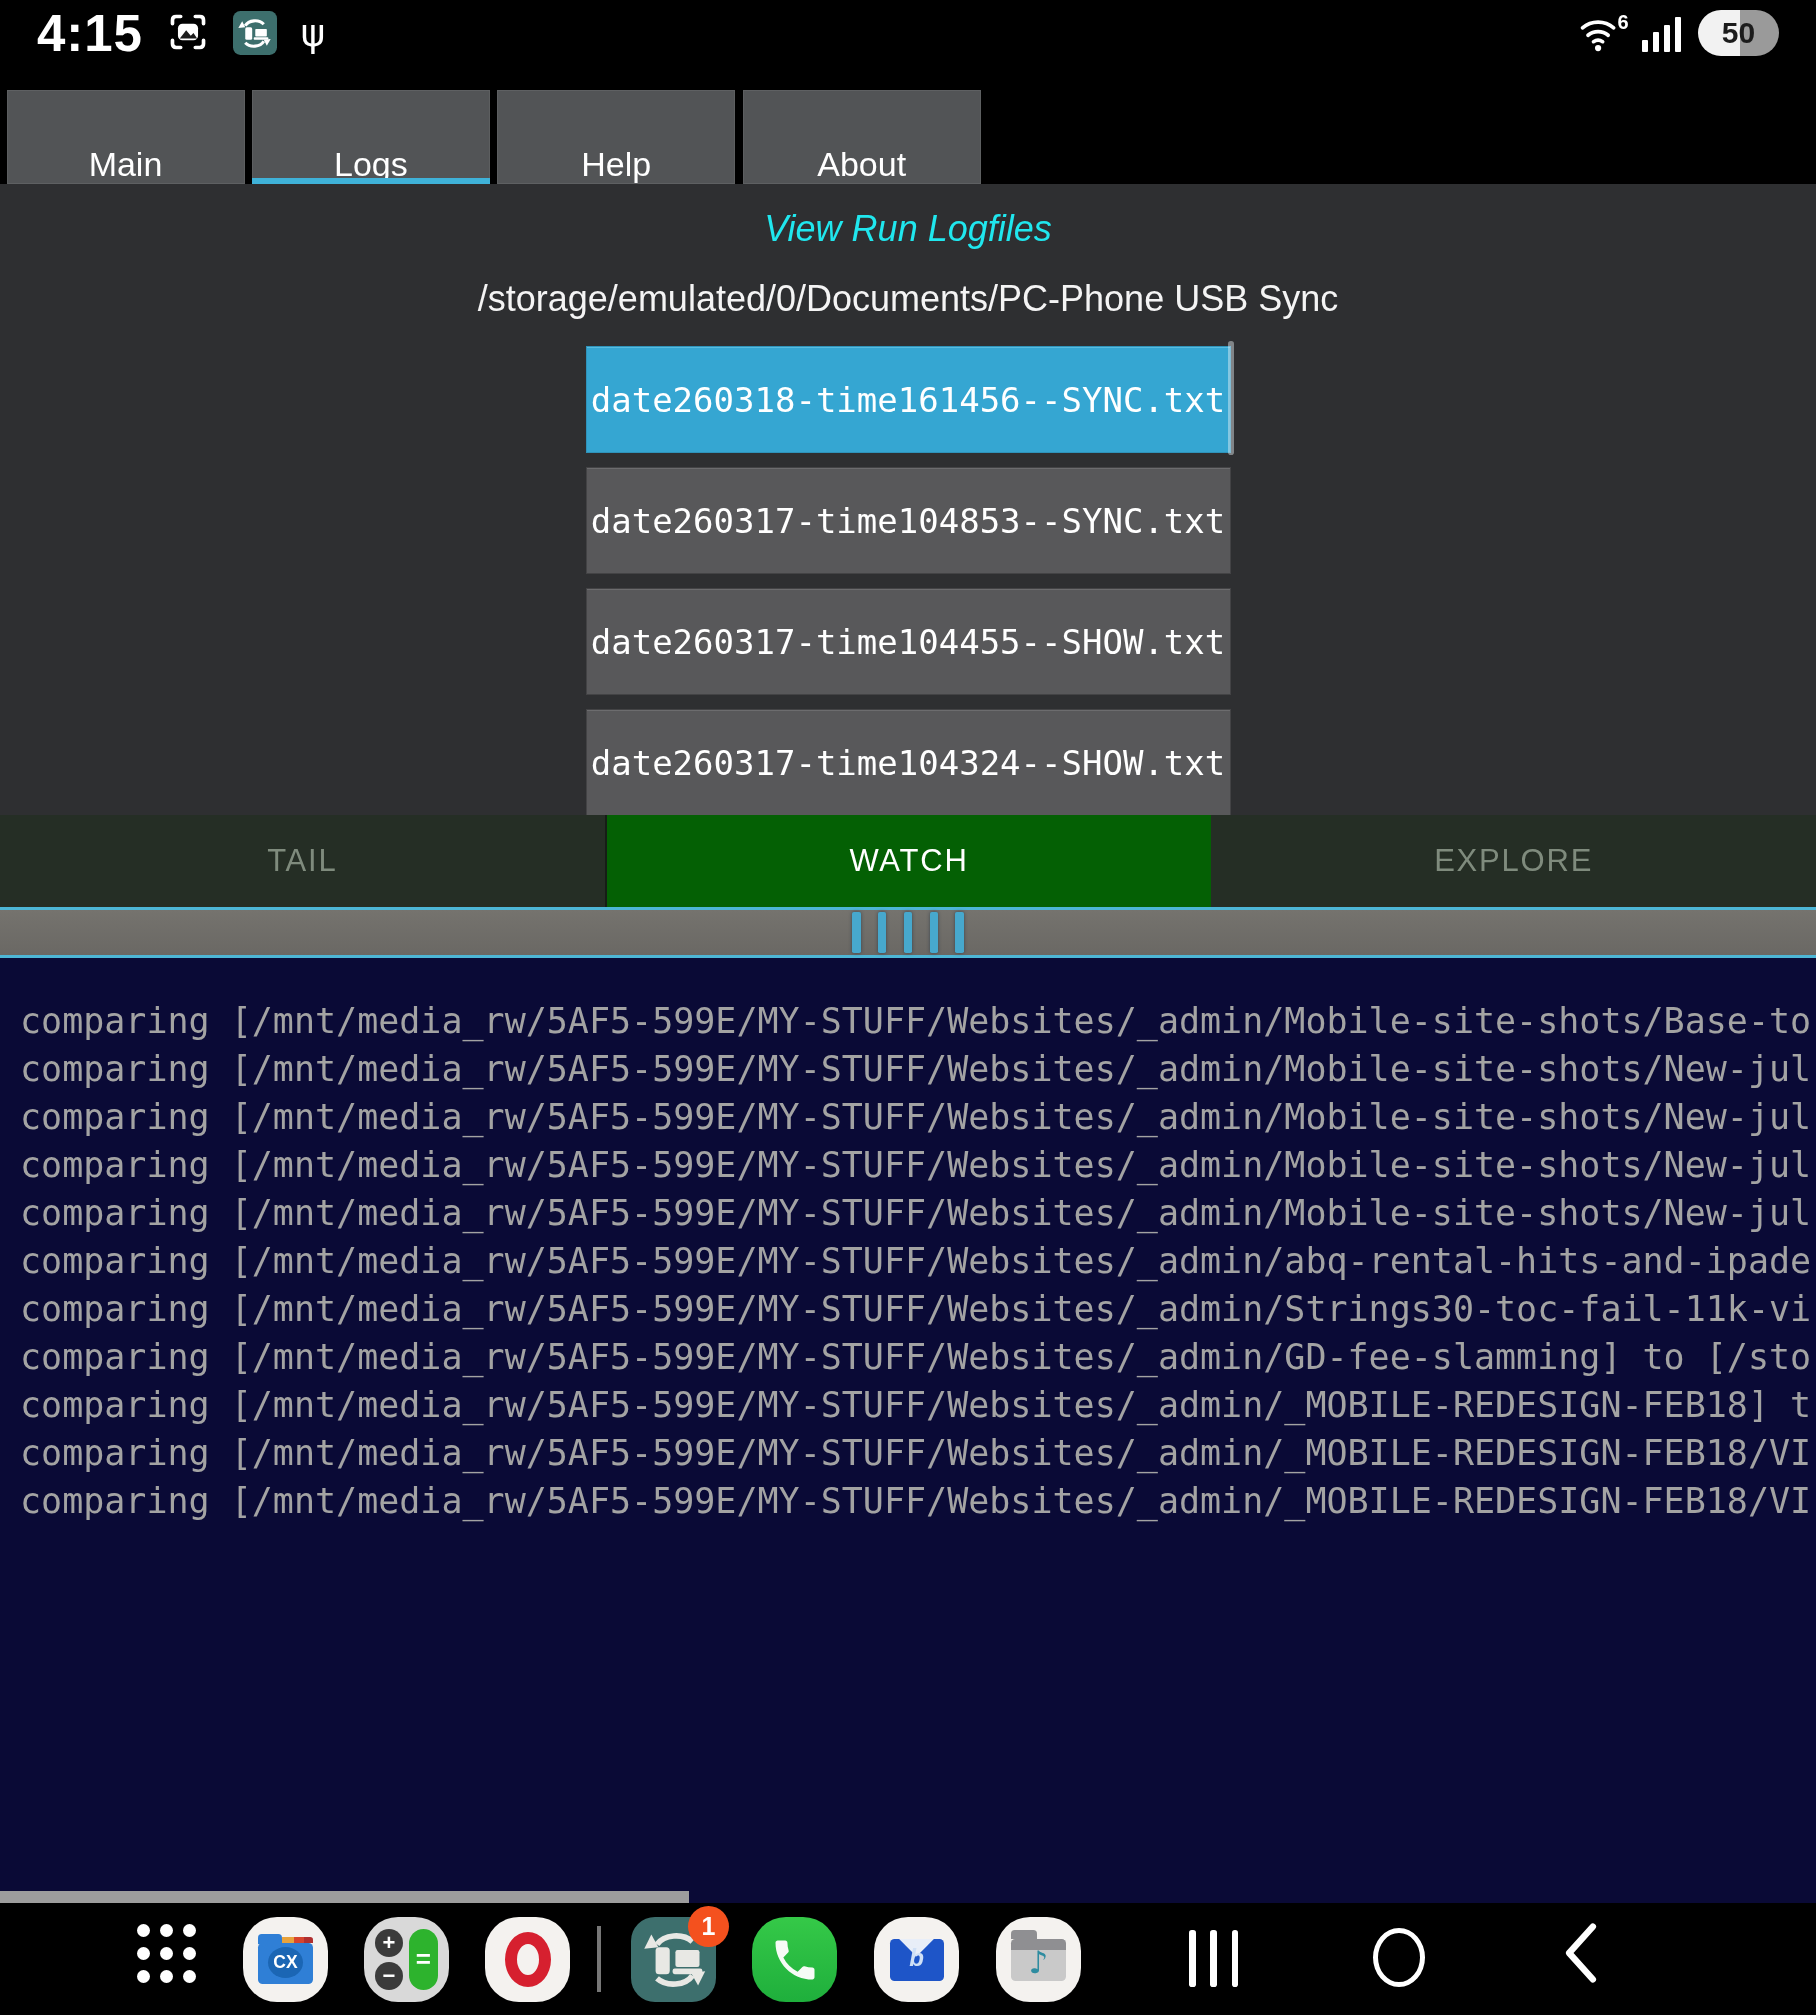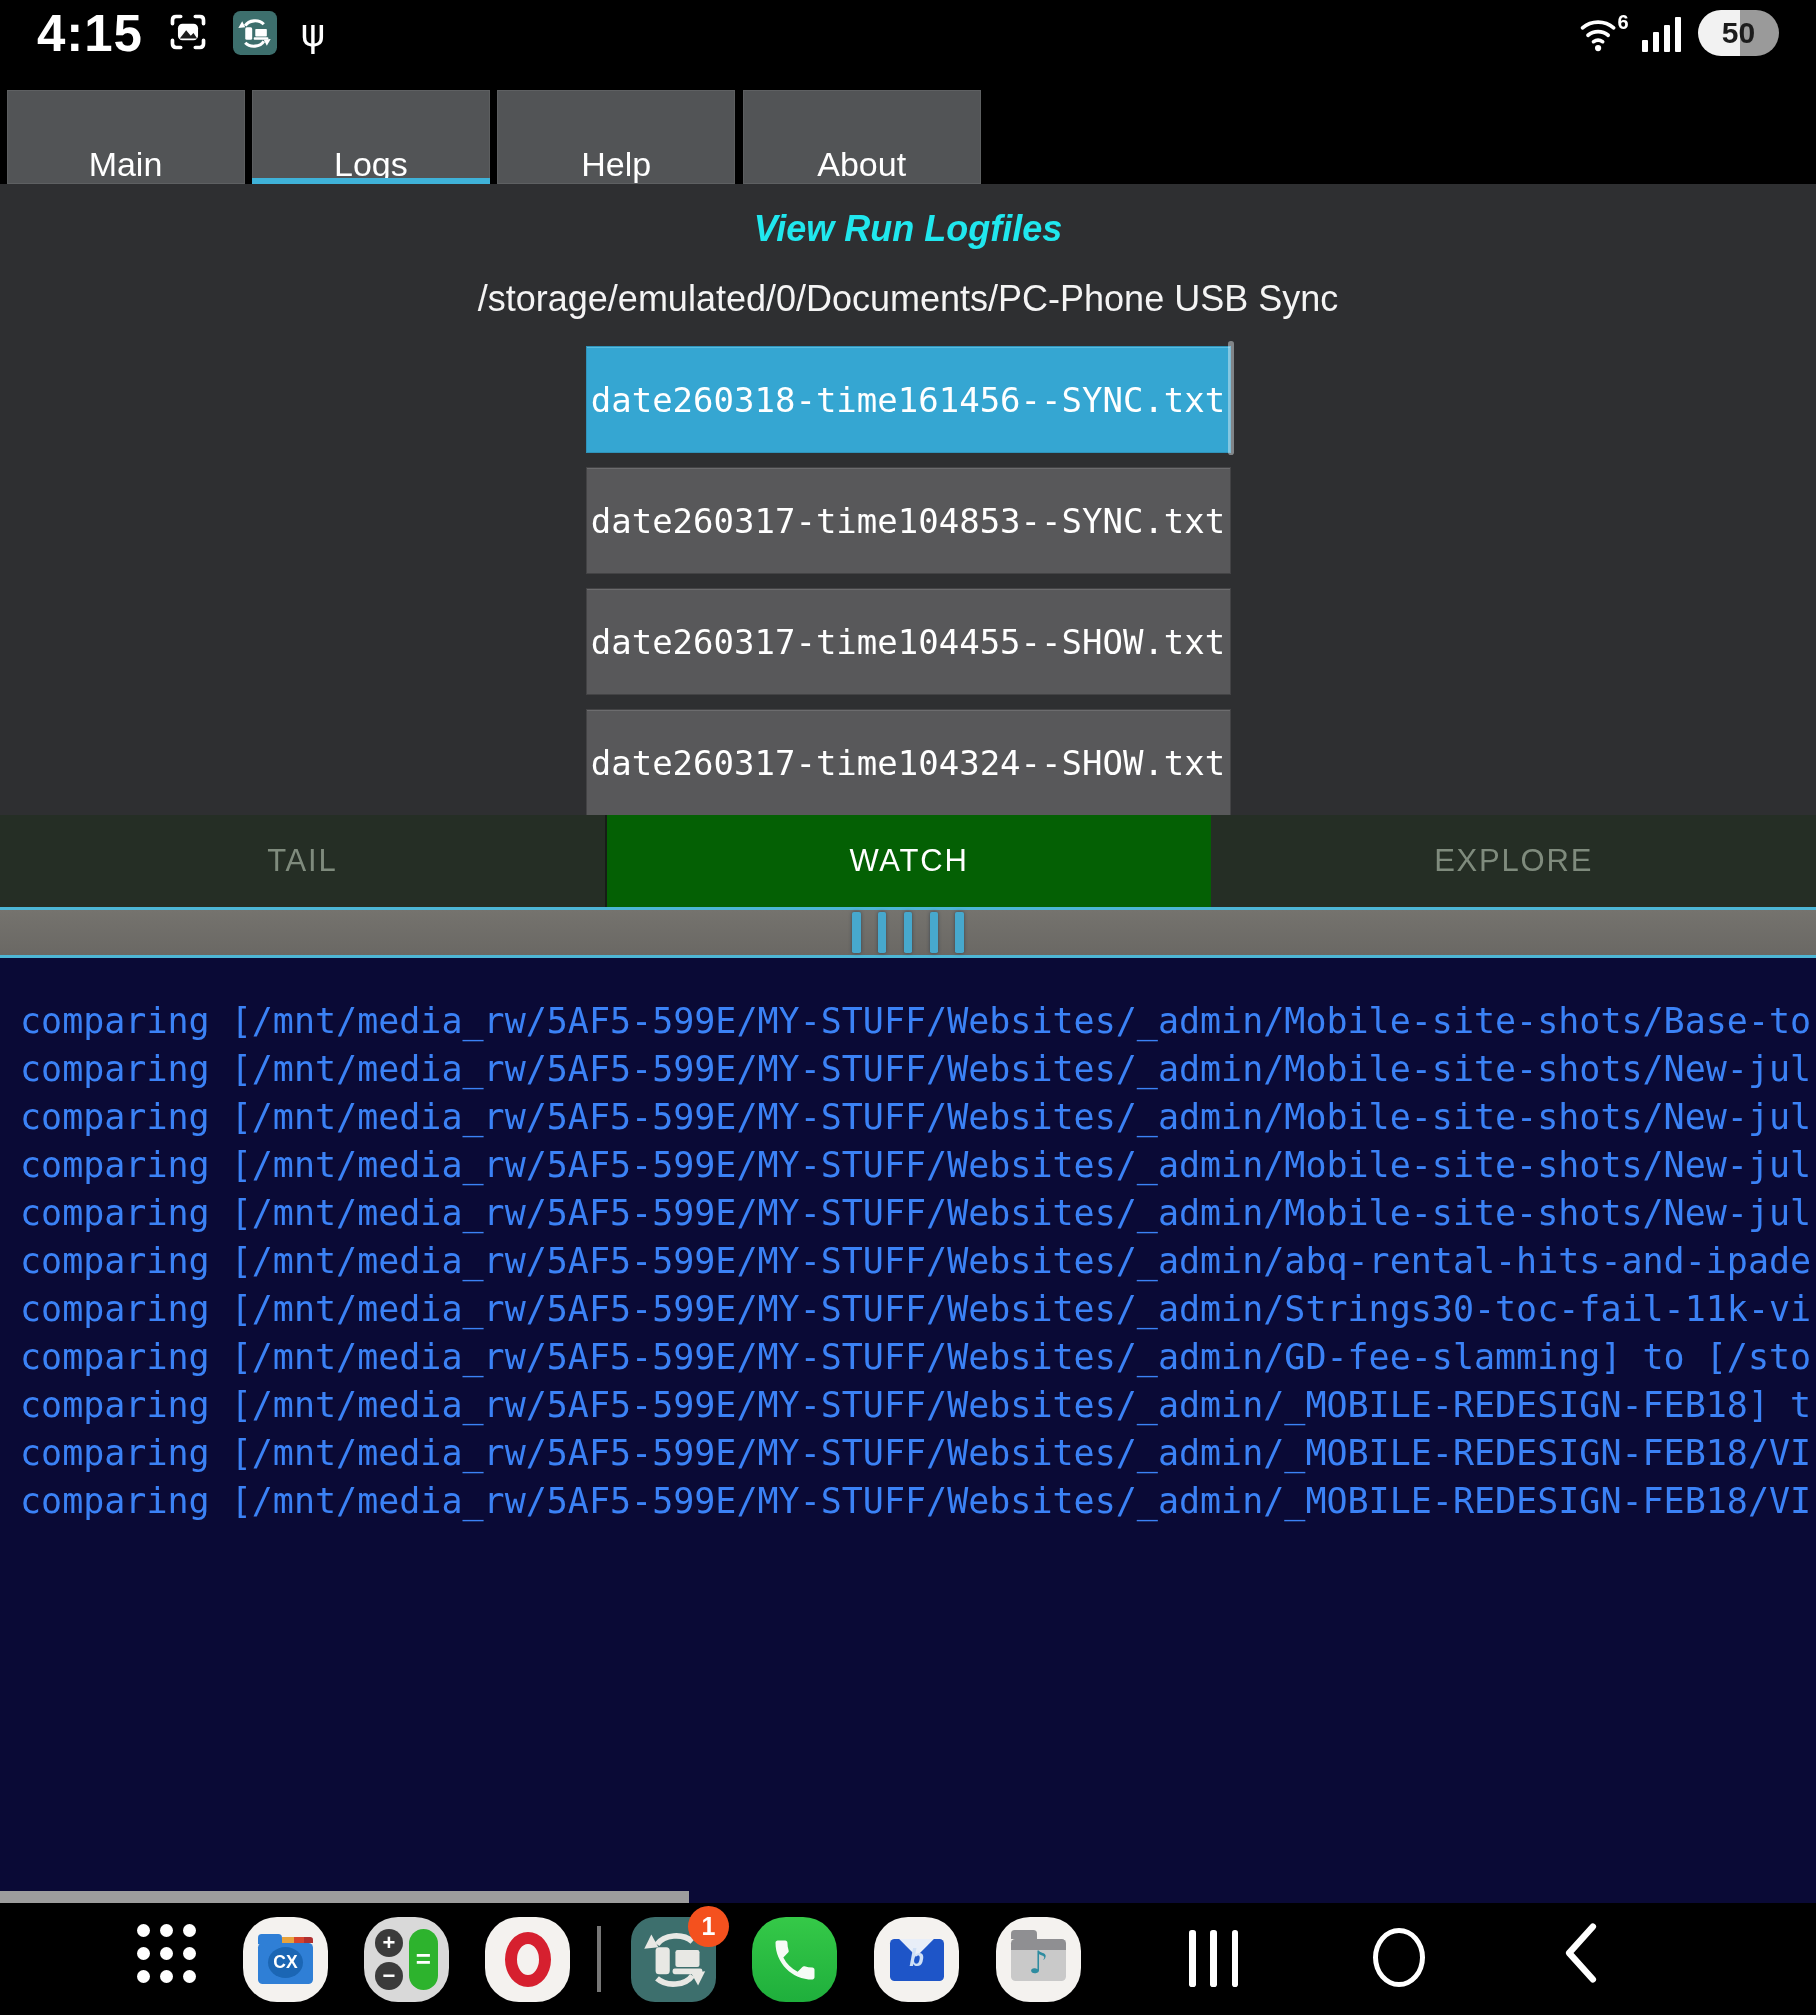--- a/index.html
+++ b/index.html
@@ -19,38 +19,38 @@
   .sig-bars span{width:6.5px;background:#fff;border-radius:0.9px;display:block;}
   .battery-pill{width:81px;height:46px;border-radius:23px;background:linear-gradient(90deg,#f2f2f2 0 52%,#9a9a9a 52% 100%);color:#1c1c1c;font-size:30px;font-weight:bold;display:flex;align-items:center;justify-content:center;}
   .mini-app-icon{width:44px;height:44px;border-radius:7.4px;background:#3d6f6d;display:flex;align-items:center;justify-content:center;}
   .usb-glyph{font-size:37px;line-height:37px;font-family:"DejaVu Sans",sans-serif;}
   
   .tab-bar{position:absolute;top:90px;left:6.5px;height:94px;display:flex;gap:7.4px;}
   .tab{width:238px;height:94px;background:#525456;display:flex;align-items:flex-end;justify-content:center;font-size:34px;color:#fff;position:relative;box-shadow:inset 0 0 0 0.9px #5e6062;}
   .tab.active::after{content:"";position:absolute;left:0;right:0;bottom:0;height:6.5px;background:#3fb2d8;}
   
   .panel{position:absolute;top:184px;left:0;width:1816px;height:631px;background:#2e2f31;}
-  .panel-title{margin-top:24px;text-align:center;font-size:36px;font-weight:bold;font-style:italic;color:#20e7ee;}
+  .panel-title{margin-top:24px;text-align:center;font-size:36px;font-weight:normal;font-style:italic;color:#20e7ee;}
   .panel-path{margin-top:28px;text-align:center;font-size:36px;color:#f4f4f4;}
   .file-list{position:relative;margin:26px auto 0;width:645px;display:flex;flex-direction:column;gap:14px;}
   .file-btn{height:107px;background:#58585a;border:0.9px solid #434345;box-shadow:inset 0 0.9px 0 #6c6c6e;display:flex;align-items:center;justify-content:center;font-family:"DejaVu Sans Mono",monospace;font-size:34px;color:#fff;white-space:nowrap;}
   .file-btn.selected{background:#35a6d2;border-color:#2f93ba;box-shadow:inset 0 0.9px 0 #58bcdf;}
   .list-scroll-thumb{position:absolute;right:-3.7px;top:-5.5px;width:6.5px;height:114px;background:rgba(230,240,245,.45);border-radius:2.8px;}
   
   .action-bar{position:absolute;top:815px;left:0;width:1816px;height:92px;display:flex;background:#252e25;}
   .action-btn{flex:1 1 0;display:flex;align-items:center;justify-content:center;font-size:31px;letter-spacing:1.8px;color:#7f8b7d;border-right:2.8px solid #161d16;}
   .action-btn:last-child{border-right:none;}
   .action-btn.active{background:#046004;color:#fff;border-right:none;}
   
   .drag-handle{position:absolute;top:907px;left:0;width:1816px;height:51px;background:linear-gradient(180deg,#75736e,#6a6864);border-top:3.7px solid #4db6d6;border-bottom:3.7px solid #4db6d6;display:flex;align-items:center;justify-content:center;gap:17.5px;}
   .drag-handle i{display:block;width:8.3px;height:41px;background:#47a8cd;border-radius:1.8px;box-shadow:0 0 3.7px rgba(20,40,60,.6);}
   
   .terminal{position:absolute;top:958px;left:0;width:1816px;height:945px;background:#0a0a36;overflow:hidden;}
   .term-lines{padding:39px 0 0 20px;}
-  .term-line{font-family:"DejaVu Sans Mono",monospace;font-size:35px;line-height:48px;color:#3b82f6;white-space:pre;}
+  .term-line{font-family:"DejaVu Sans Mono",monospace;font-size:35px;line-height:48px;color:#a3a3a3;white-space:pre;}
   .h-scroll-thumb{position:absolute;left:0;bottom:0;width:689px;height:12px;background:#9d9d9d;}
   
   .nav-bar{position:absolute;top:1903px;left:0;width:1816px;height:113px;background:#000;}
   .dock-item{position:absolute;top:1917px;width:85px;height:85px;}
   .squircle{width:85px;height:85px;border-radius:40%;display:flex;align-items:center;justify-content:center;position:relative;}
   .white-sq{background:#f4f2ef;}
   .grid-dots{display:grid;grid-template-columns:repeat(3,13px);grid-template-rows:repeat(3,13px);gap:10px;margin-top:7.4px;}
   .grid-dots b{width:13px;height:13px;border-radius:50%;background:#fff;}
   .cx-folder{position:relative;width:55px;height:41px;background:#2f7fd6;border-radius:4.6px;margin-top:7.4px;}
   .cx-folder::before{content:"";position:absolute;top:-8.3px;left:0;width:24px;height:9.2px;background:#2f7fd6;border-radius:3.7px 3.7px 0 0;}

